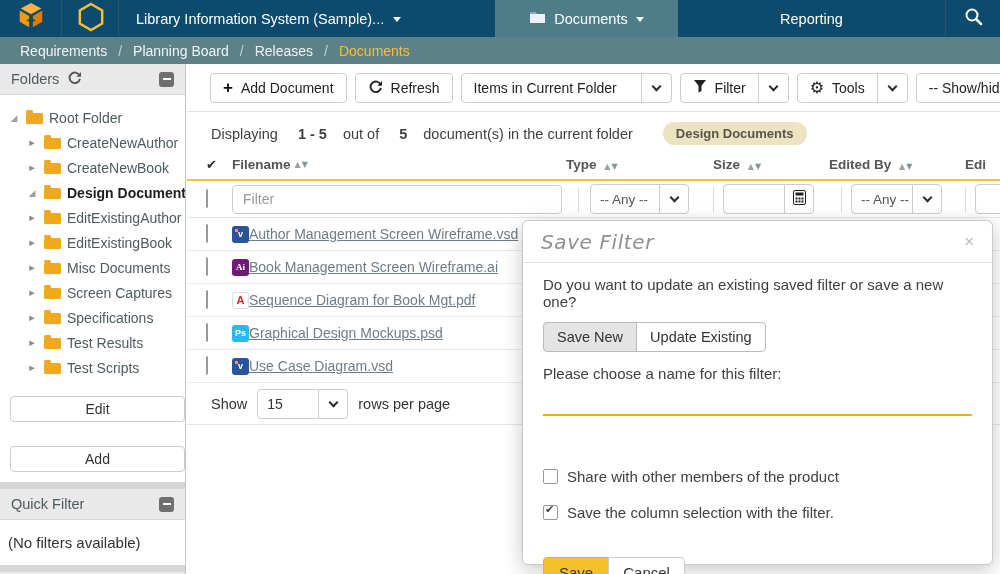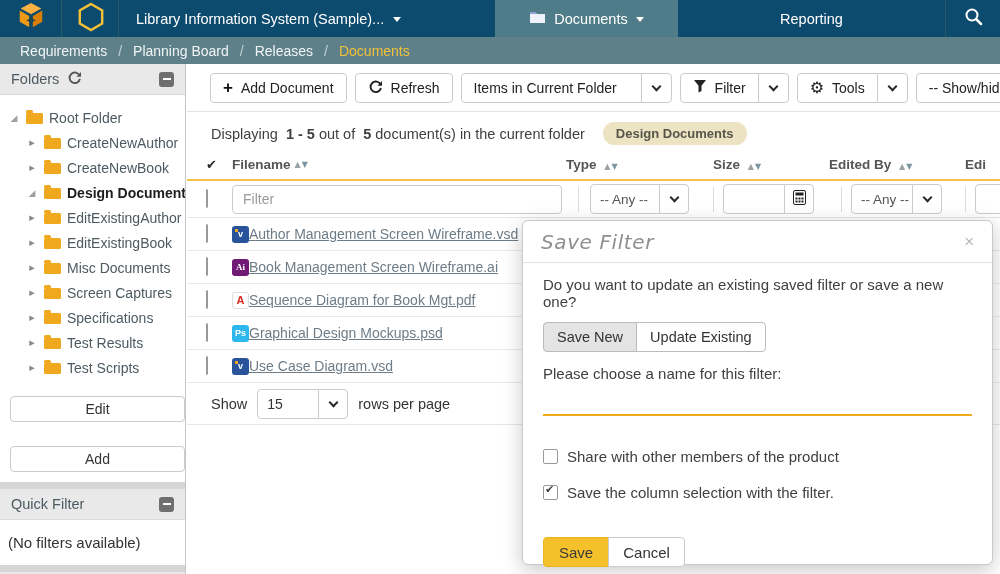--- a/index.html
+++ b/index.html
@@ -51,21 +51,21 @@
   .toolbar { height:48px; display:flex; align-items:center; padding-left:23px; gap:8px; border-bottom:1px solid #e2e2e2; }
   .tbtn { height:30px; border:1px solid #ccc; border-radius:4px; background:#fff; font-size:14px; color:#222; display:inline-flex; align-items:center; gap:8px; padding:0 12px; cursor:pointer; white-space:nowrap; flex:none; }
   .tgroup { display:inline-flex; flex:none; }
   .tgroup .tbtn:first-child { border-radius:4px 0 0 4px; }
   .tgroup .tbtn + .tbtn { border-radius:0 4px 4px 0; margin-left:-1px; padding:0 11px; }
   .plus-glyph { font-size:17px; font-weight:bold; color:#111; line-height:1; }
   .chev { display:inline-block; width:7px; height:7px; border-right:2px solid #2b2b2b; border-bottom:2px solid #2b2b2b; transform:rotate(45deg); margin-top:-3px; }
   .gear-glyph { font-family:"DejaVu Sans",sans-serif; font-size:16px; color:#222; line-height:1; }
   .showhide { width:130px; overflow:hidden; border-radius:4px 0 0 4px; }
 
-  .summary-row { height:33px; display:flex; align-items:center; padding-left:24px; font-size:14.5px; color:#3f3f3f; margin-top:5px; }
+  .summary-row { height:33px; display:flex; align-items:center; padding-left:24px; font-size:14.5px; color:#3f3f3f; margin-top:5px;gap:12px; }
   .summary-row b { margin:0 4px; }
   .summary-row .seg { margin-right:4px; }
   .badge { background:#ece3c3; color:#56564a; border-radius:12px; padding:4px 13px; font-size:13px; font-weight:bold; margin-left:14px; }
 
   
   .trow { display:flex; align-items:center; padding-left:19px; }
   .c-check { width:26px; flex:none; }
   .c-file { width:346px; flex:none; display:flex; align-items:center; gap:0; overflow:hidden; }
   .c-type { width:135px; flex:none; }
   .c-size { width:128px; flex:none; }
@@ -105,21 +105,21 @@
   .m-title { font-size:20px; color:#8f8f8f; letter-spacing:0.6px; font-weight:300; font-family:"DejaVu Sans",sans-serif; }
   .m-close { margin-left:auto; color:#b9b9b9; font-size:17px; cursor:pointer; line-height:1; }
   .m-body { padding:13px 20px 0; font-size:15px; color:#3f3f3f; }
   .segg { display:inline-flex; margin-top:12px; }
   .seg-btn { height:30px; padding:0 13px; border:1px solid #bbb; background:#fff; font-size:14.5px; color:#333; display:flex; align-items:center; cursor:pointer; }
   .seg-btn.active { background:#e4e4e4; border-radius:4px 0 0 4px; }
   .seg-btn.plain { border-radius:0 4px 4px 0; margin-left:-1px; }
   .m-label { margin-top:13px; }
   .m-input { display:block; margin-top:6px; width:100%; height:28px; border:none; border-bottom:2px solid #f2a91c; outline:none; font-size:15px; background:transparent; font-family:"Liberation Sans",sans-serif; }
   .m-checkrow { display:flex; align-items:center; gap:9px; }
-  .m-checkrow.first { margin-top:32px; }
+  .m-checkrow.first { margin-top:52px; }
   .m-checkrow.second { margin-top:19px; }
   .m-btns { display:inline-flex; margin-top:36px; }
   .m-save { height:30px; padding:0 15px; background:#f5c12b; border:1px solid #eeb51a; border-radius:4px 0 0 4px; font-size:15px; color:#3a3a3a; display:flex; align-items:center; cursor:pointer; }
   .m-cancel { height:30px; padding:0 14px; background:#fff; border:1px solid #ccc; border-radius:0 4px 4px 0; margin-left:-1px; font-size:15px; color:#333; display:flex; align-items:center; cursor:pointer; }
 </style>
 </head>
 <body>
 
 <div class="topnav">
   <div class="nav-tile logo-tile">

